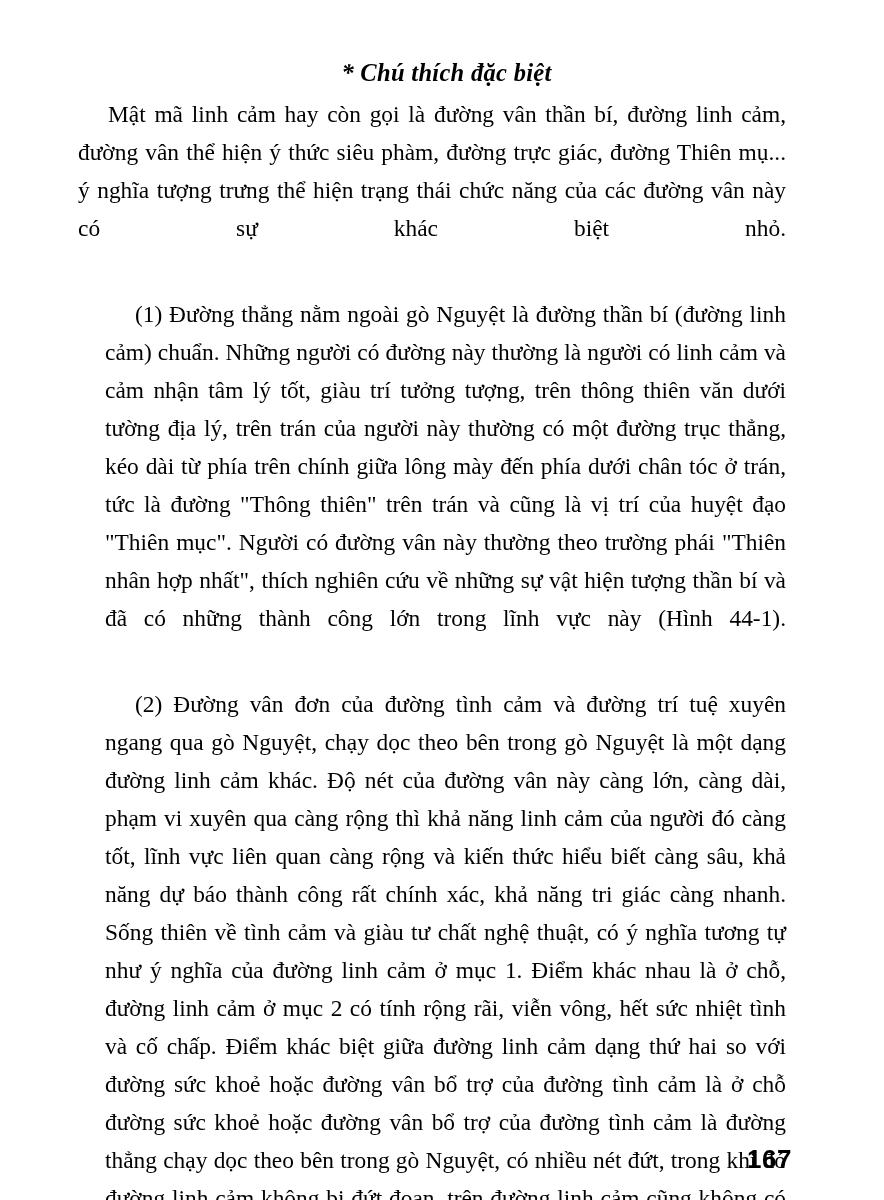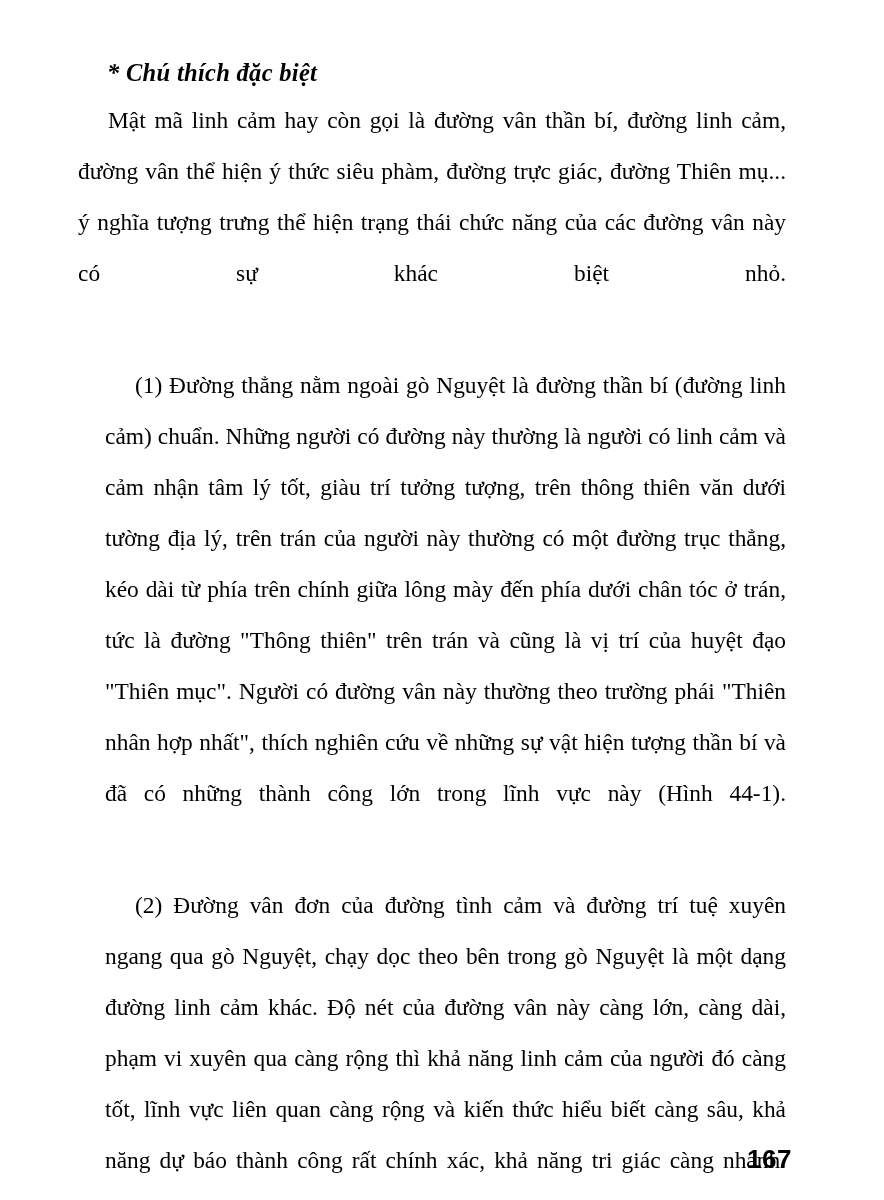--- a/index.html
+++ b/index.html
@@ -38,26 +38,27 @@
   .section-heading {
     font-family: "Liberation Serif", "DejaVu Serif", serif;
     font-weight: bold;
     font-style: italic;
     font-size: 24.5px;
     letter-spacing: 0.3px;
     margin: 0 0 6px 0;
     padding-left: 29px;
     line-height: 1.35;
     white-space: pre;
+    text-align: center;
   }
 
   
   .body-para {
     font-size: 23.4px;
-    line-height: 51px;
+    line-height: 38px;
     text-align: justify;
     text-justify: inter-word;
     margin: 0;
     padding: 0;
     text-indent: 30px;
     word-spacing: 0.2px;
     hyphens: none;
   }
   .body-para + .body-para {
     margin-top: 10px;

